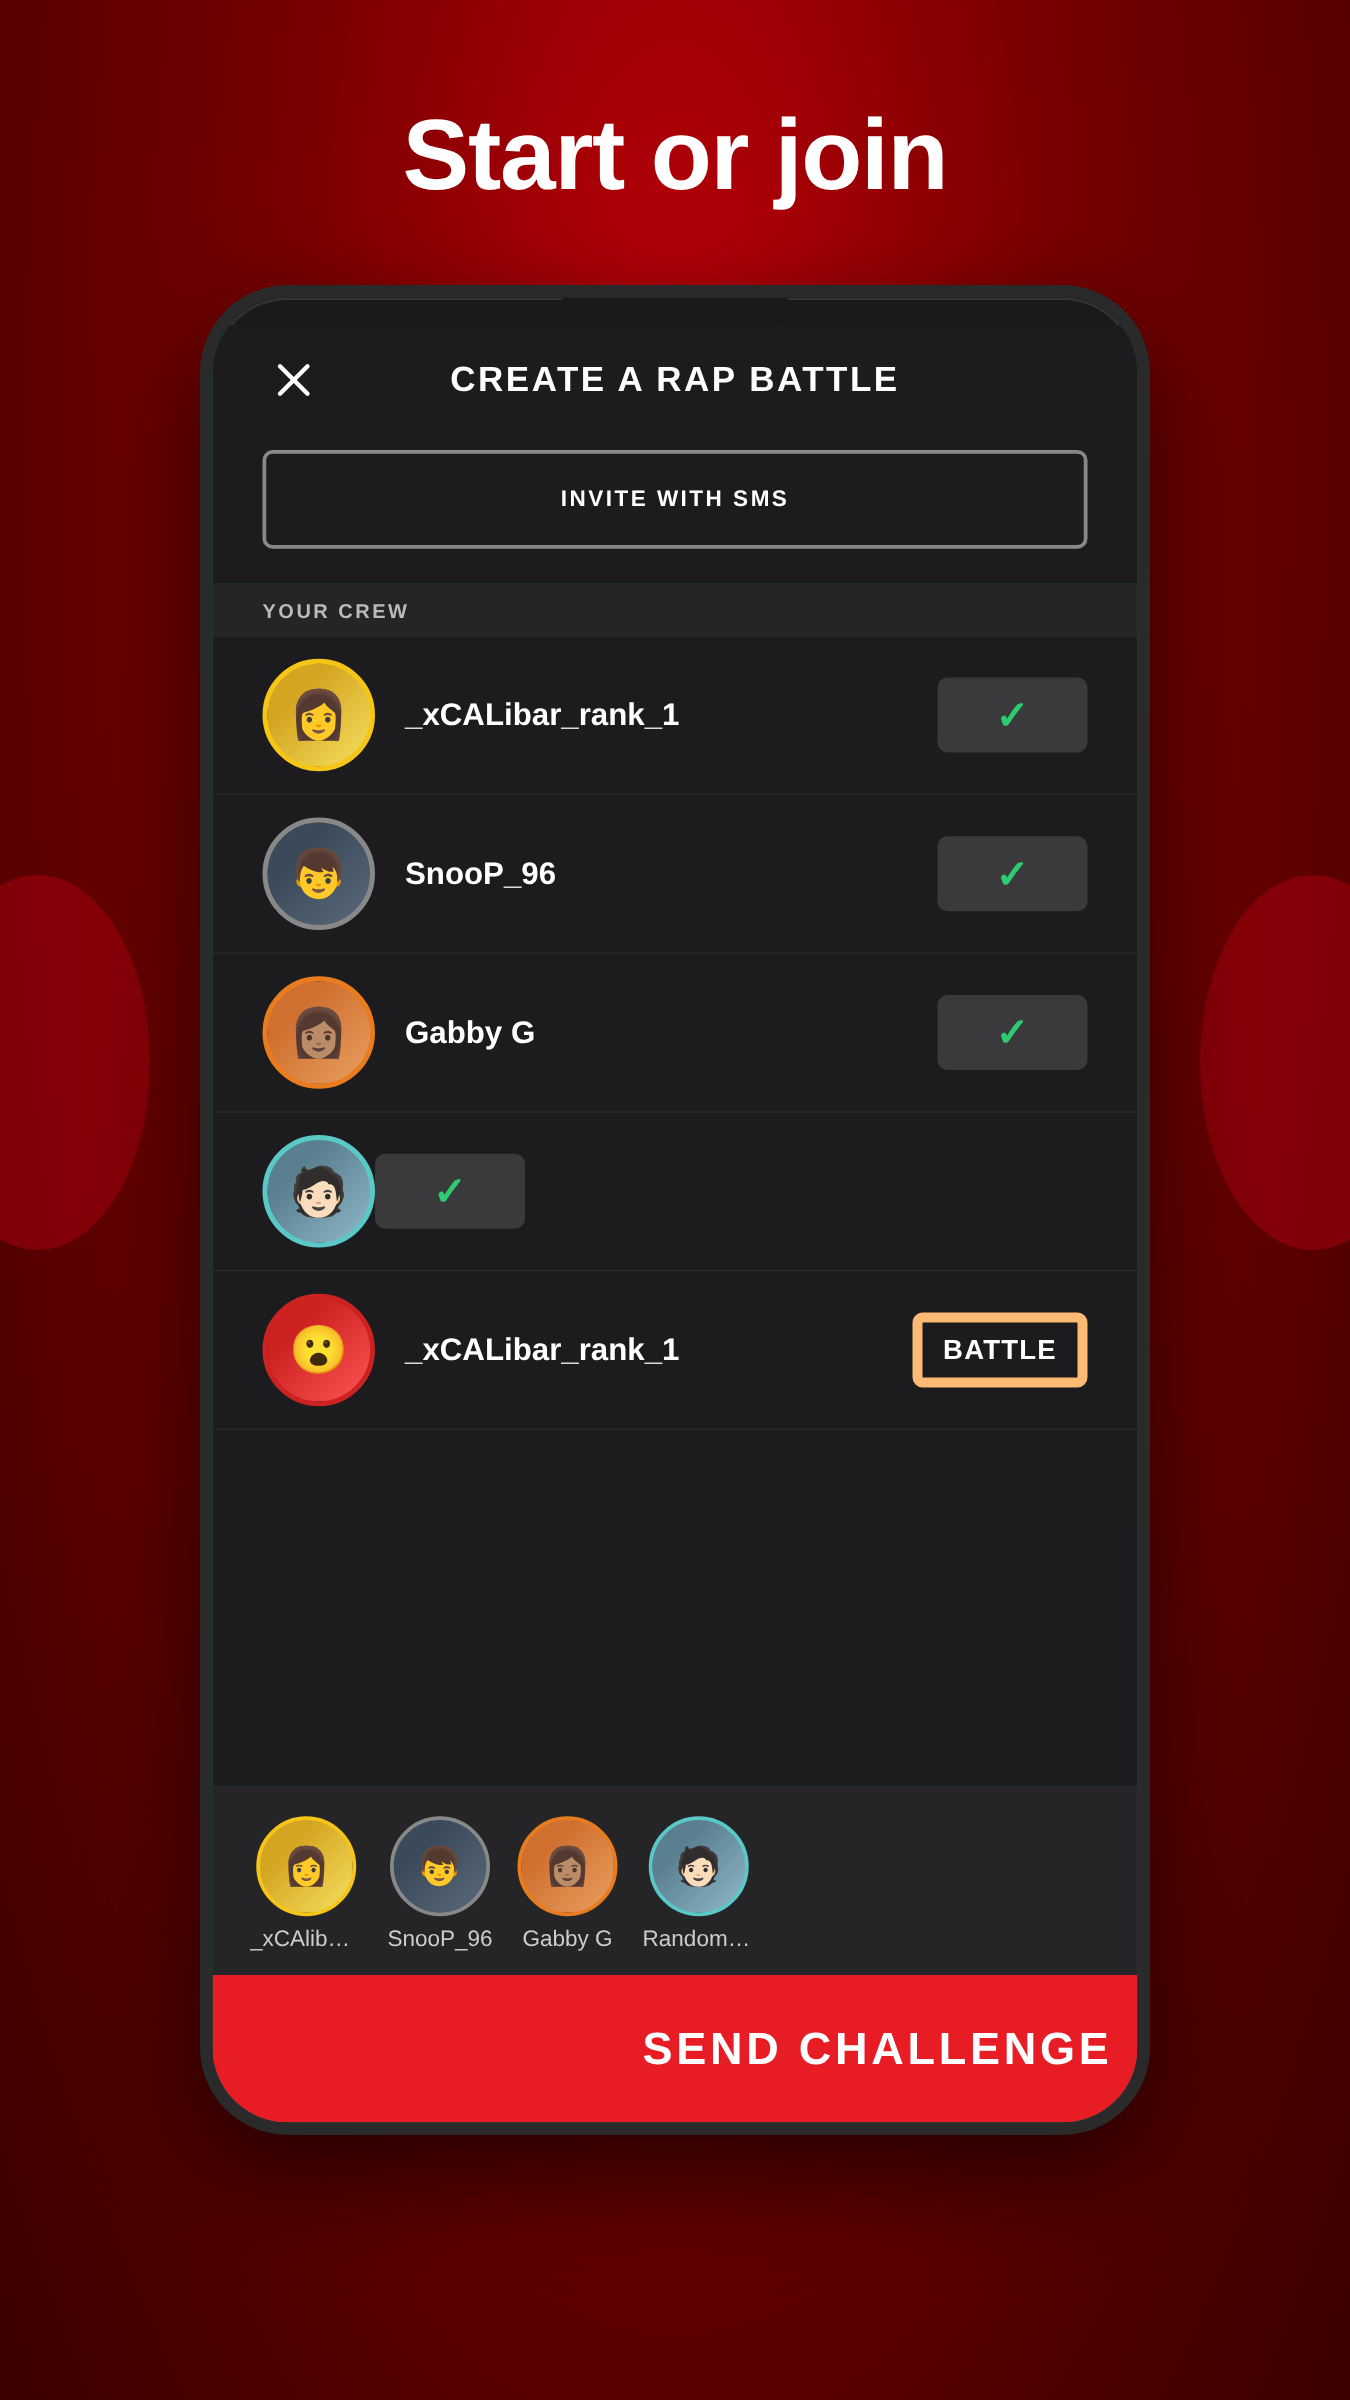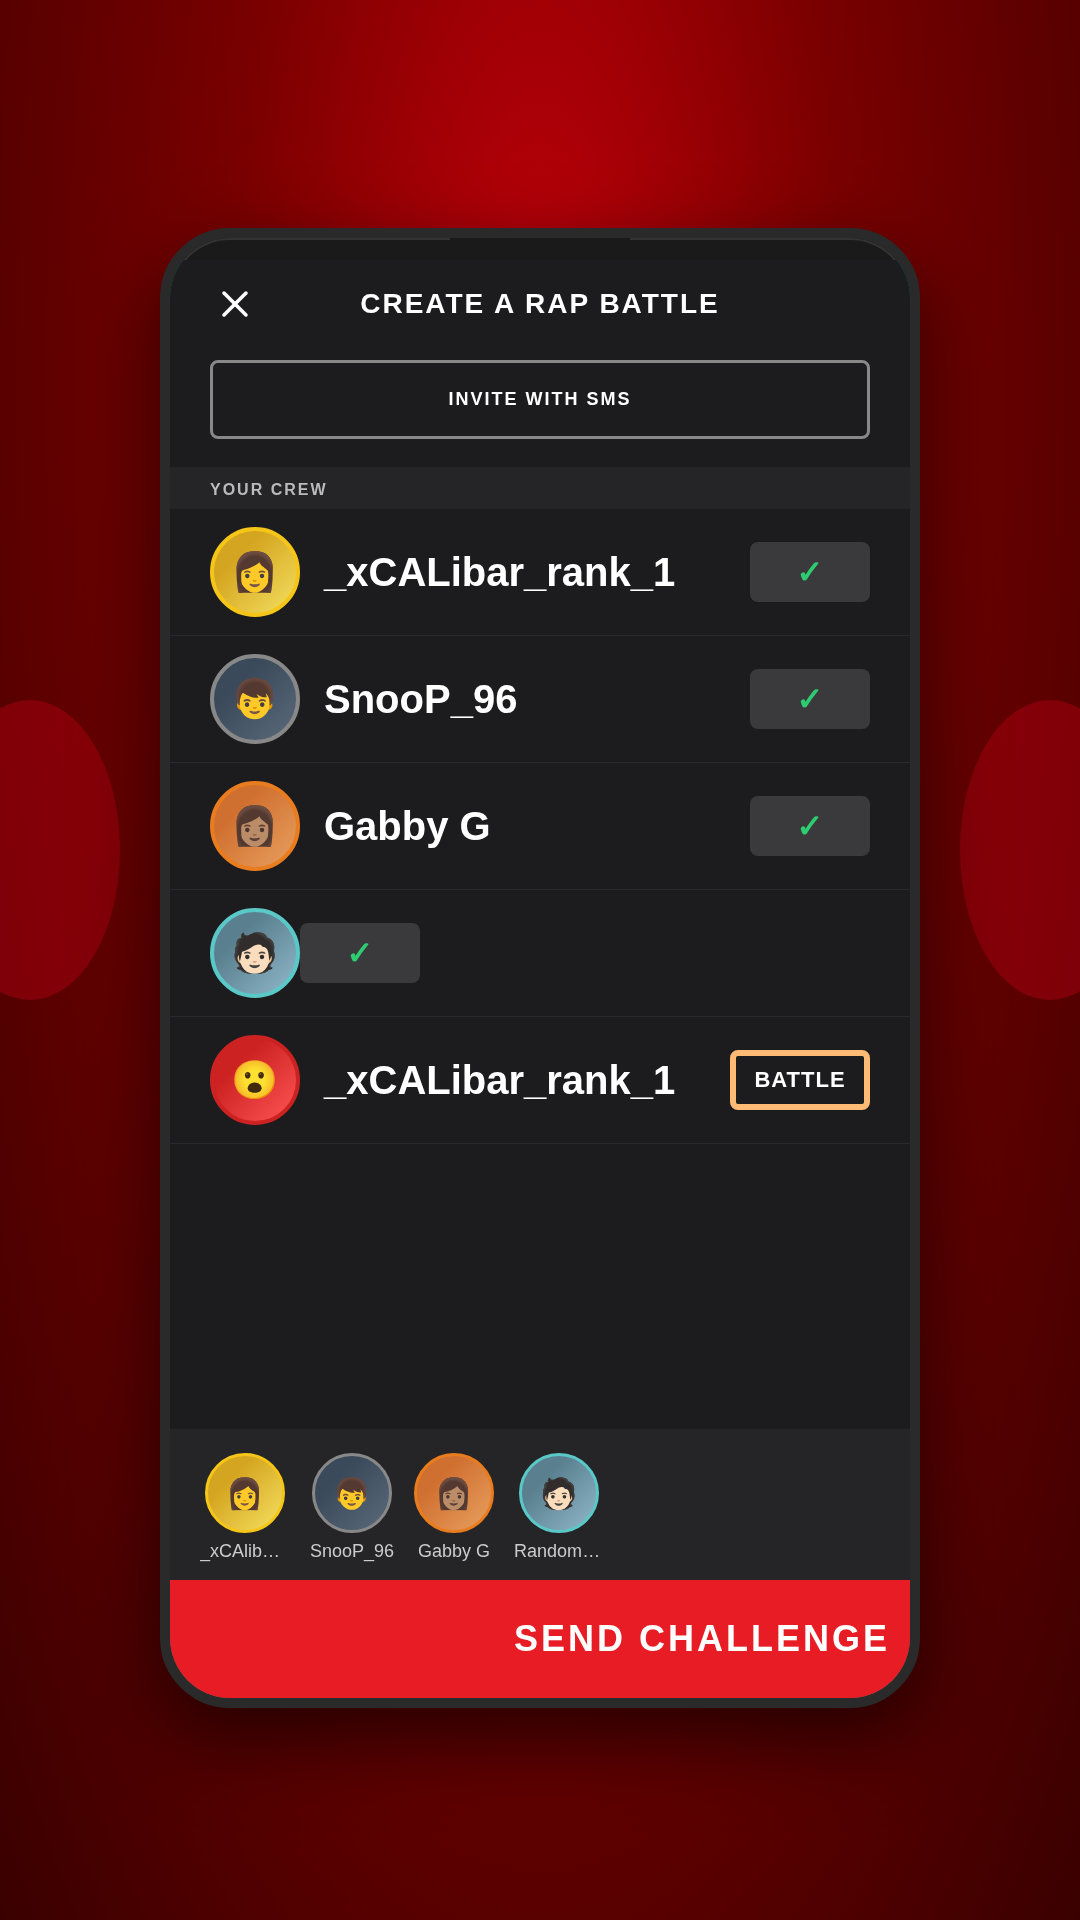--- a/index.html
+++ b/index.html
@@ -163,21 +163,21 @@
     
     .av1 { background: linear-gradient(135deg, #d4a520 30%, #f5e060 100%); }
     .av2 { background: linear-gradient(135deg, #3a4a5a 30%, #5a6a7a 100%); }
     .av3 { background: linear-gradient(135deg, #d07030 30%, #e8a060 100%); }
     .av4 { background: linear-gradient(135deg, #5a8090 30%, #90b8c8 100%); }
     .av5 { background: linear-gradient(135deg, #cc2222 30%, #ff5555 100%); }
 
     .crew-name {
       flex: 1;
       color: #fff;
-      font-size: 40px;
+      font-size: 25px;
       font-weight: 600;
       margin-left: 24px;
     }
 
     .check-btn {
       width: 120px;
       height: 60px;
       background: #3a3a3c;
       border-radius: 8px;
       display: flex;
@@ -190,21 +190,21 @@
     .check-icon {
       color: #2ecc71;
       font-size: 32px;
       font-weight: bold;
     }
 
     .battle-btn {
       width: 140px;
       height: 60px;
       background: transparent;
-      border: 6px solid #fdba74;
+      border: 8px solid #fdba74;
       border-radius: 8px;
       display: flex;
       align-items: center;
       justify-content: center;
       cursor: pointer;
       color: #fff;
       font-size: 22px;
       font-weight: 800;
       letter-spacing: 1px;
     }
@@ -285,21 +285,21 @@
       opacity: 0.5;
     }
   </style>
 </head>
 <body>
 
 <div class="deco-left"></div>
 <div class="deco-right"></div>
 
 <h1 class="hero-title">
-  <br>
+  <span>Start or join</span><br>
 </h1>
 
 <div class="phone">
   <div class="phone-notch"></div>
 
   <div class="screen">
 
     <div class="screen-header">
       <div class="close-btn">
         <svg class="close-icon-svg" viewBox="0 0 30 30" fill="none" xmlns="http://www.w3.org/2000/svg">

